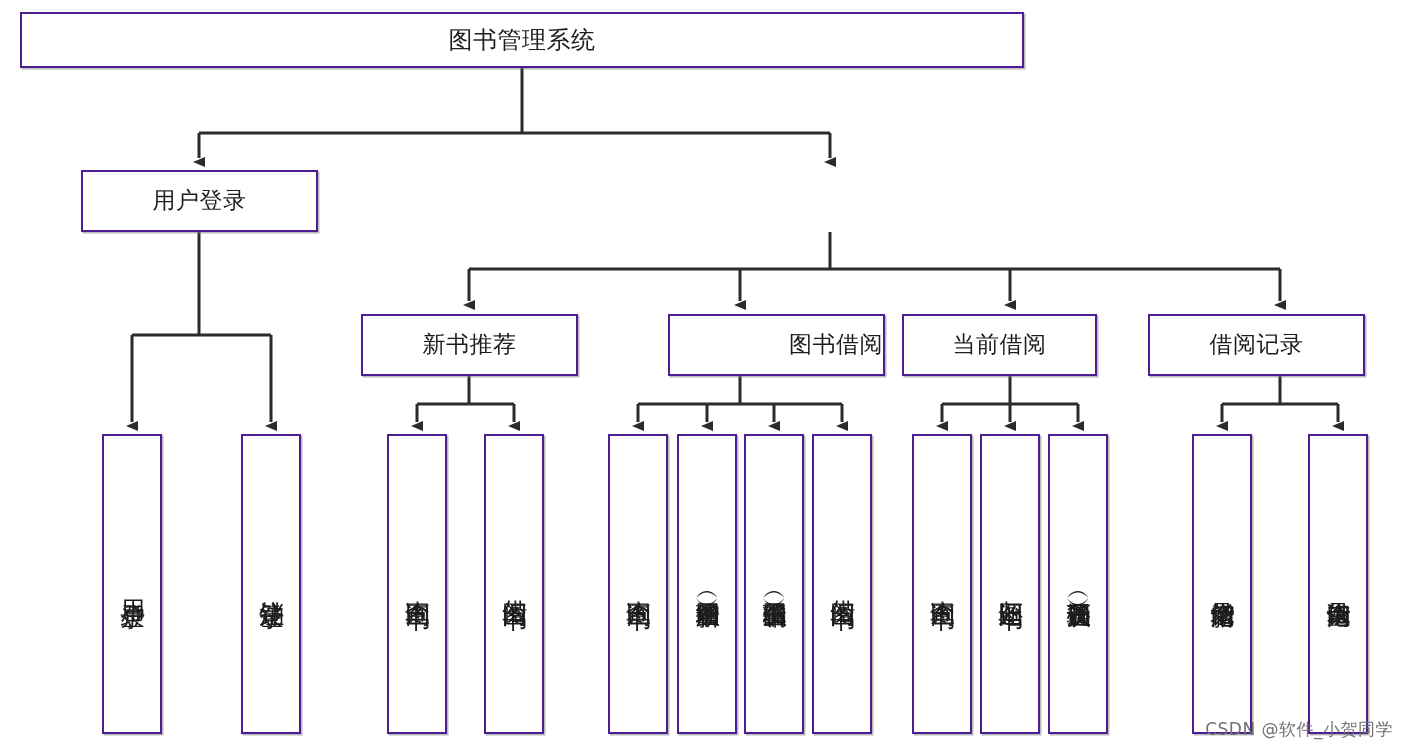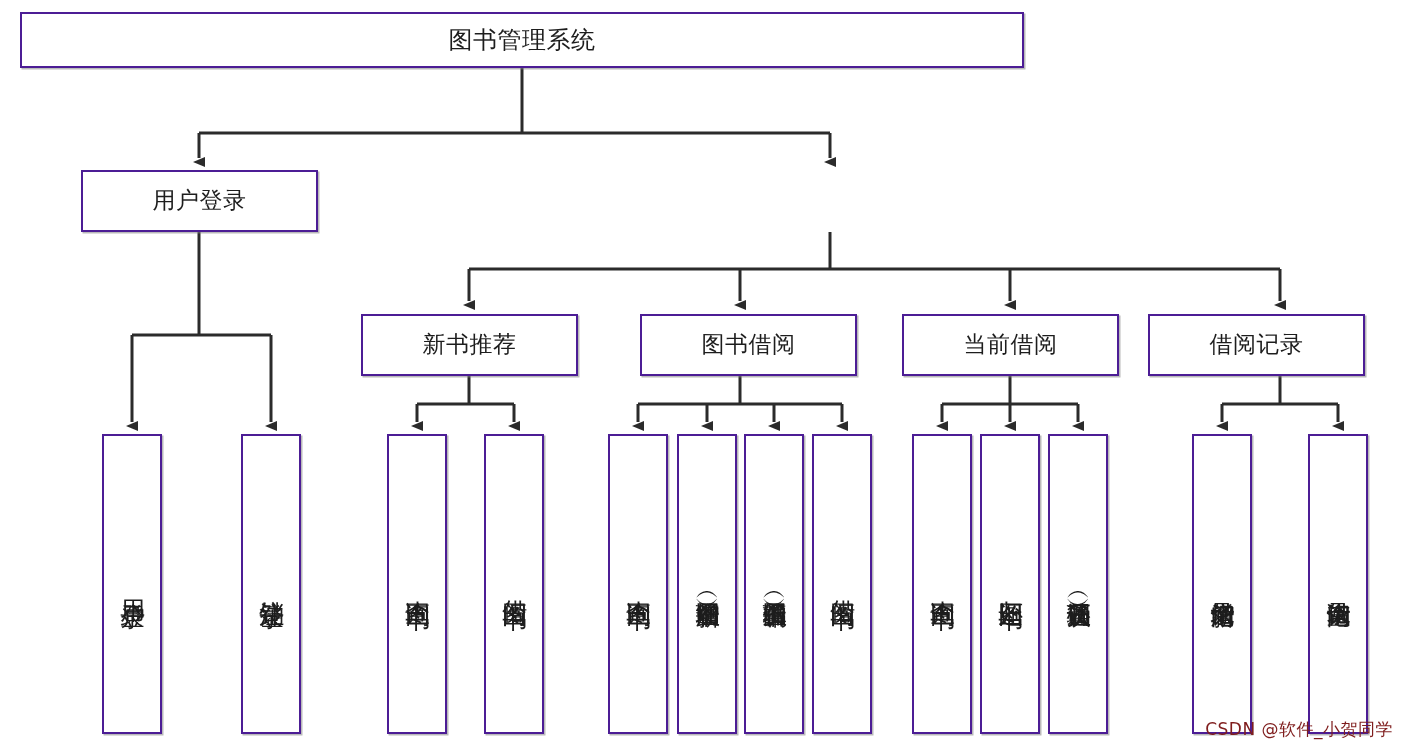--- a/index.html
+++ b/index.html
@@ -68,21 +68,21 @@
   }
   .node.vertical.tall-label .node-label {
     font-size: 24px;
     letter-spacing: 0px;
   }
   #watermark {
     position: absolute;
     right: 12px;
     bottom: 6px;
     font-size: 17px;
-    color: #7f1d1d;
+    color: #737373;
     letter-spacing: 0.5px;
     white-space: nowrap;
     user-select: none;
   }
 </style>
 </head>
 <body>
 
 <div id="diagram-canvas">
 
@@ -140,24 +140,24 @@
     <span class="node-label">图书管理系统</span>
   </div>
 
   <div class="node horizontal" style="left:81px; top:170px; width:237px; height:62px;">
     <span class="node-label">用户登录</span>
   </div>
 
   <div class="node horizontal" style="left:361px; top:314px; width:217px; height:62px;align-items:center;">
     <span class="node-label">新书推荐</span>
   </div>
-  <div class="node horizontal" style="left:640px; top:314px; width:217px; height:62px;">
+  <div class="node horizontal" style="left:668px; top:314px; width:217px; height:62px;justify-content:flex-end;">
     <span class="node-label">图书借阅</span>
   </div>
-  <div class="node horizontal" style="left:902px; top:314px; width:217px; height:62px;">
+  <div class="node horizontal" style="left:902px; top:314px; width:195px; height:62px;">
     <span class="node-label">当前借阅</span>
   </div>
   <div class="node horizontal" style="left:1148px; top:314px; width:217px; height:62px;">
     <span class="node-label">借阅记录</span>
   </div>
 
   <div class="node vertical" style="left:102px; top:434px; width:60px; height:300px;">
     <span class="node-label">用户登录</span>
   </div>
   <div class="node vertical" style="left:241px; top:434px; width:60px; height:300px;">

